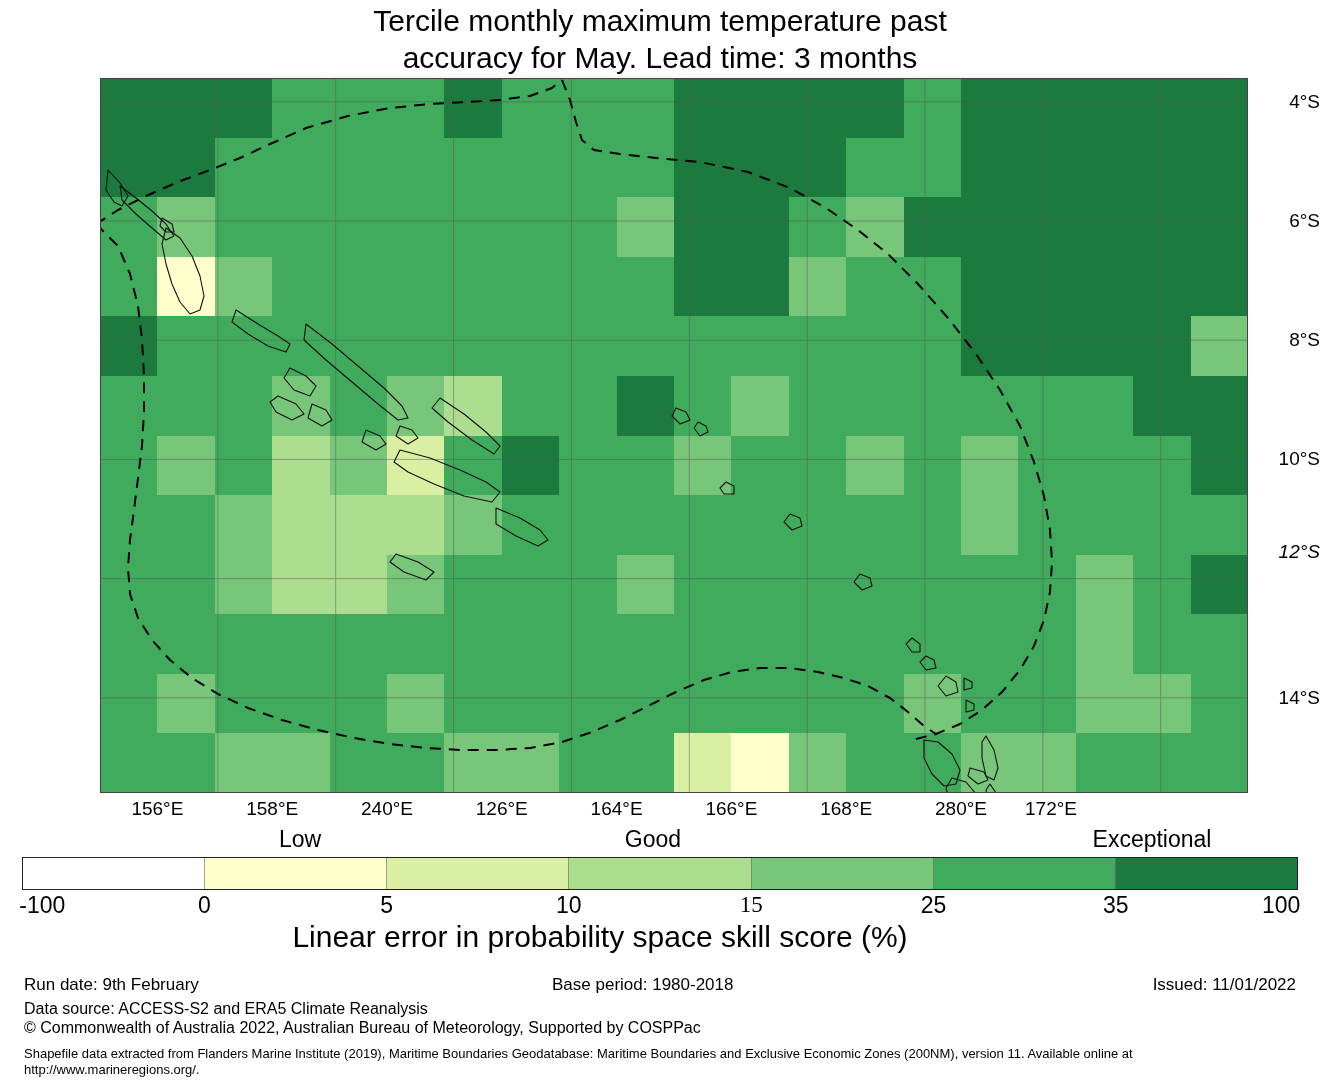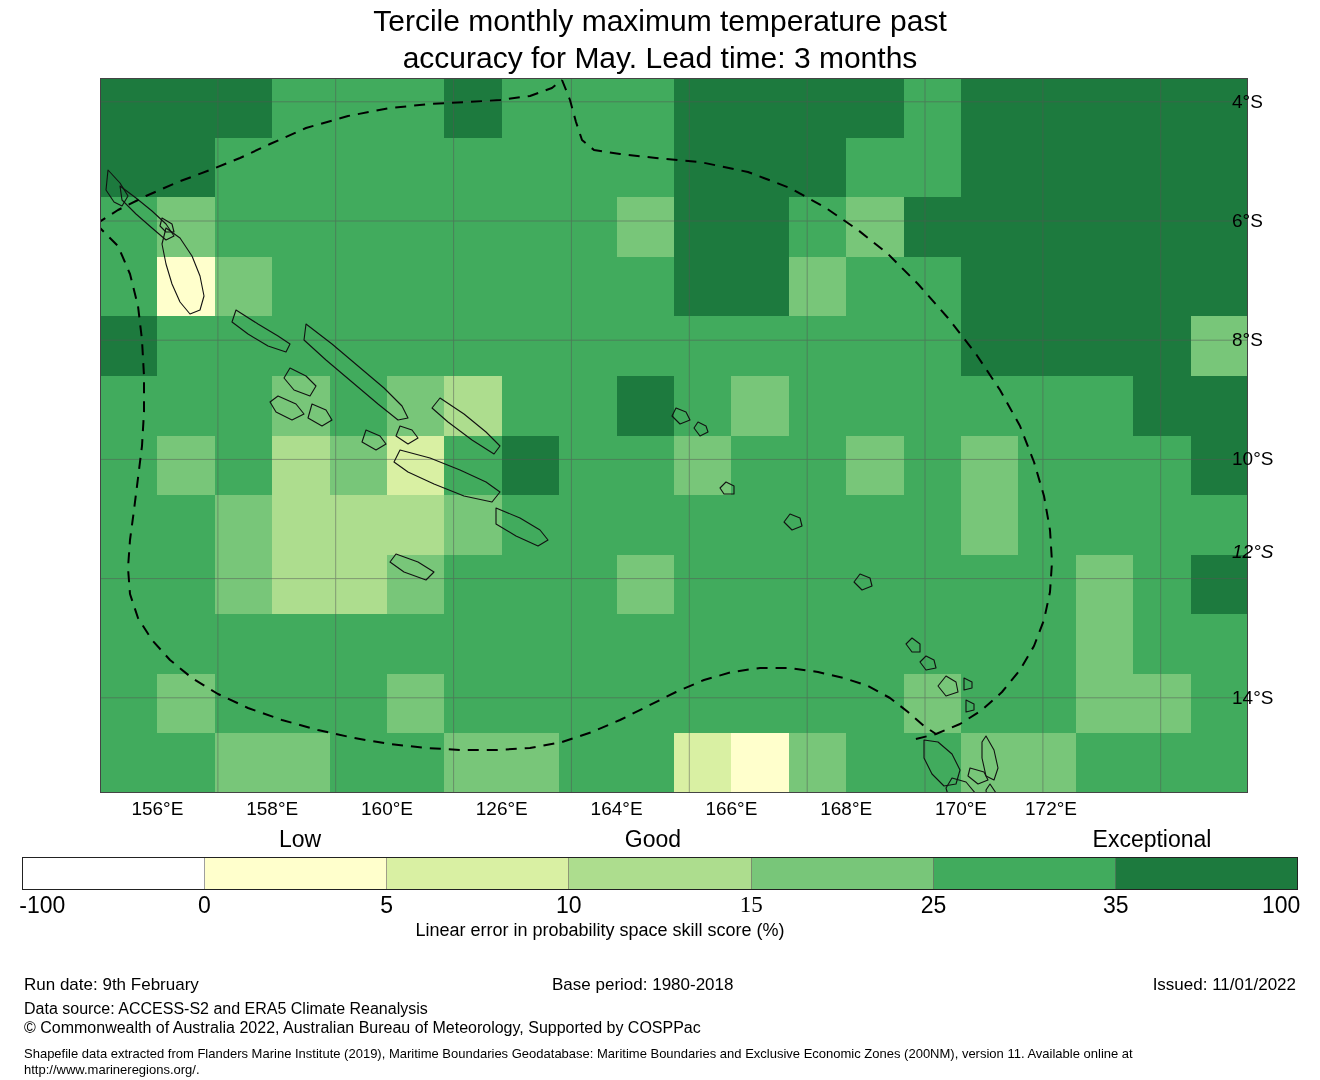--- a/index.html
+++ b/index.html
@@ -58,21 +58,21 @@
     border: 1px solid #444;
     box-sizing: border-box;
     pointer-events: none;
   }
 
   
   .ytick {
     position: absolute;
     right: 0;
     width: 88px;
-    text-align: left;
+    text-align: right;
     font-size: 19px;
     font-family: "Liberation Sans", sans-serif;
     transform: translateY(-50%);
     color: #000;
   }
   .xtick {
     position: absolute;
     top: 798px;
     font-size: 19px;
     font-family: "Liberation Sans", sans-serif;
@@ -121,21 +121,21 @@
     transform: translateX(-50%);
     white-space: nowrap;
     color: #000;
   }
   #cbar-axis-title {
     position: absolute;
     left: 0;
     top: 920px;
     width: 1200px;
     text-align: center;
-    font-size: 18px;
+    font-size: 30px;
     font-family: "Liberation Sans", sans-serif;
     color: #000;
   }
 
   
   #footer-row {
     position: absolute;
     top: 975px;
     left: 0;
     width: 1320px;
@@ -529,26 +529,26 @@
     <div class="ytick" style="top: 101.833px;">4°S</div>
     <div class="ytick" style="top: 221px;">6°S</div>
     <div class="ytick" style="top: 340.167px;">8°S</div>
     <div class="ytick" style="top: 459.333px;">10°S</div>
     <div class="ytick" style="top: 552px; font-style: italic;">12°S</div>
     <div class="ytick" style="top: 697.667px;">14°S</div>
   </div>
 <div id="xlabels">
     <div class="xtick" style="left: 157.4px;">156°E</div>
     <div class="xtick" style="left: 272.2px;">158°E</div>
-    <div class="xtick" style="left: 387px;">160°E</div>
+    <div class="xtick" style="left: 387px;">240°E</div>
     <div class="xtick" style="left: 501.8px;">126°E</div>
     <div class="xtick" style="left: 616.6px;">164°E</div>
     <div class="xtick" style="left: 731.4px; text-align: right;">166°E</div>
     <div class="xtick" style="left: 846.2px;">168°E</div>
-    <div class="xtick" style="left: 961px;">170°E</div>
+    <div class="xtick" style="left: 961px;">280°E</div>
     <div class="xtick" style="left: 1051px;">172°E</div>
   </div>
 
 <div id="cbar-qual">
     <div class="cbar-qual-label" style="left: 300px;">Low</div>
     <div class="cbar-qual-label" style="left: 653px;">Good</div>
     <div class="cbar-qual-label" style="left: 1152px;">Exceptional</div>
   </div>
 <div id="cbar">
     <div class="seg" style="background: rgb(255, 255, 255);"></div>

